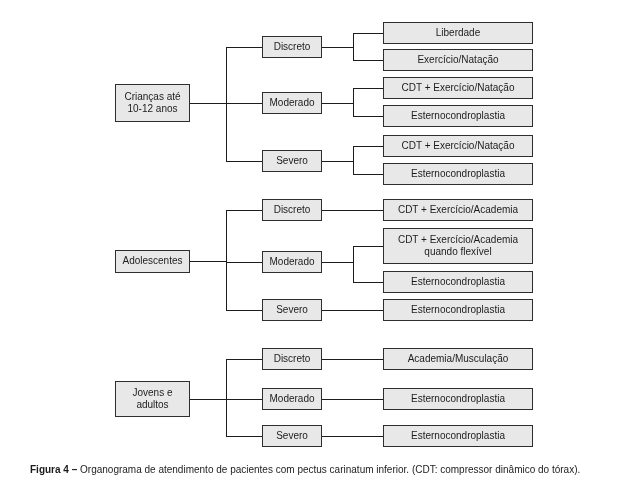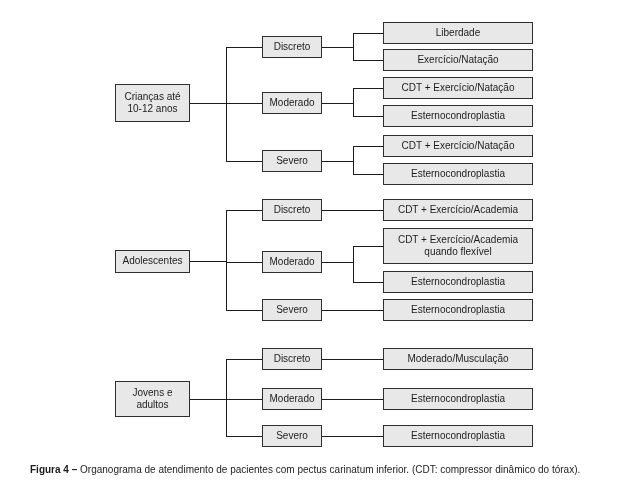--- a/index.html
+++ b/index.html
@@ -78,21 +78,21 @@
       <div class="node" style="left: 262px; top: 299px; width: 60px; height: 22px;"><span>Severo</span></div>
       <div class="wire" style="left: 322px; top: 310px; width: 61px; height: 1px;"></div>
       <div class="node" style="left: 383px; top: 299px; width: 150px; height: 22px;"><span>Esternocondroplastia</span></div>
       <div class="node" style="left: 115px; top: 381px; width: 75px; height: 36px; text-align: center;"><span>Jovens e
 adultos</span></div>
       <div class="wire" style="left: 190px; top: 399px; width: 36px; height: 1px;"></div>
       <div class="wire" style="left: 226px; top: 359px; width: 1px; height: 78px;"></div>
       <div class="wire" style="left: 226px; top: 359px; width: 36px; height: 1px;"></div>
       <div class="node" style="left: 262px; top: 348px; width: 60px; height: 22px;"><span>Discreto</span></div>
       <div class="wire" style="left: 322px; top: 359px; width: 61px; height: 1px;"></div>
-      <div class="node" style="left: 383px; top: 348px; width: 150px; height: 22px;"><span>Moderado/Musculação</span></div>
+      <div class="node" style="left: 383px; top: 348px; width: 150px; height: 22px;"><span>Academia/Musculação</span></div>
       <div class="wire" style="left: 226px; top: 399px; width: 36px; height: 1px;"></div>
       <div class="node" style="left: 262px; top: 388px; width: 60px; height: 22px;"><span>Moderado</span></div>
       <div class="wire" style="left: 322px; top: 399px; width: 61px; height: 1px;"></div>
       <div class="node" style="left: 383px; top: 388px; width: 150px; height: 22px;"><span>Esternocondroplastia</span></div>
       <div class="wire" style="left: 226px; top: 436px; width: 36px; height: 1px;"></div>
       <div class="node" style="left: 262px; top: 425px; width: 60px; height: 22px;"><span>Severo</span></div>
       <div class="wire" style="left: 322px; top: 436px; width: 61px; height: 1px;"></div>
       <div class="node" style="left: 383px; top: 425px; width: 150px; height: 22px;"><span>Esternocondroplastia</span></div>
     </div>
   <div id="figure-caption"><b>Figura 4 –</b><span> Organograma de atendimento de pacientes com pectus carinatum inferior. (CDT: compressor dinâmico do tórax).</span></div>

